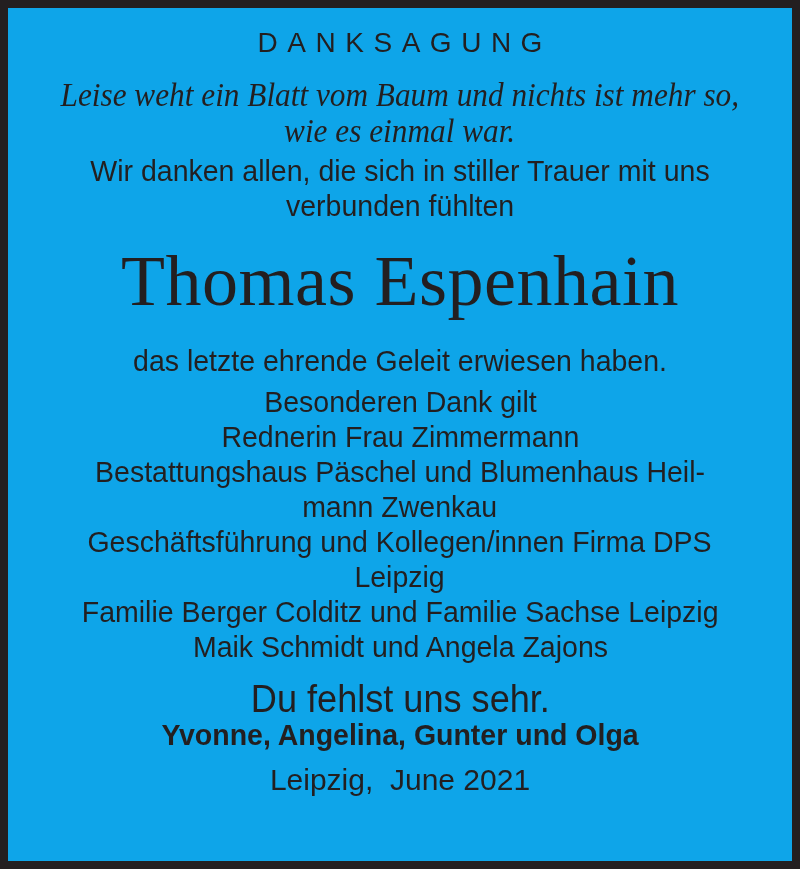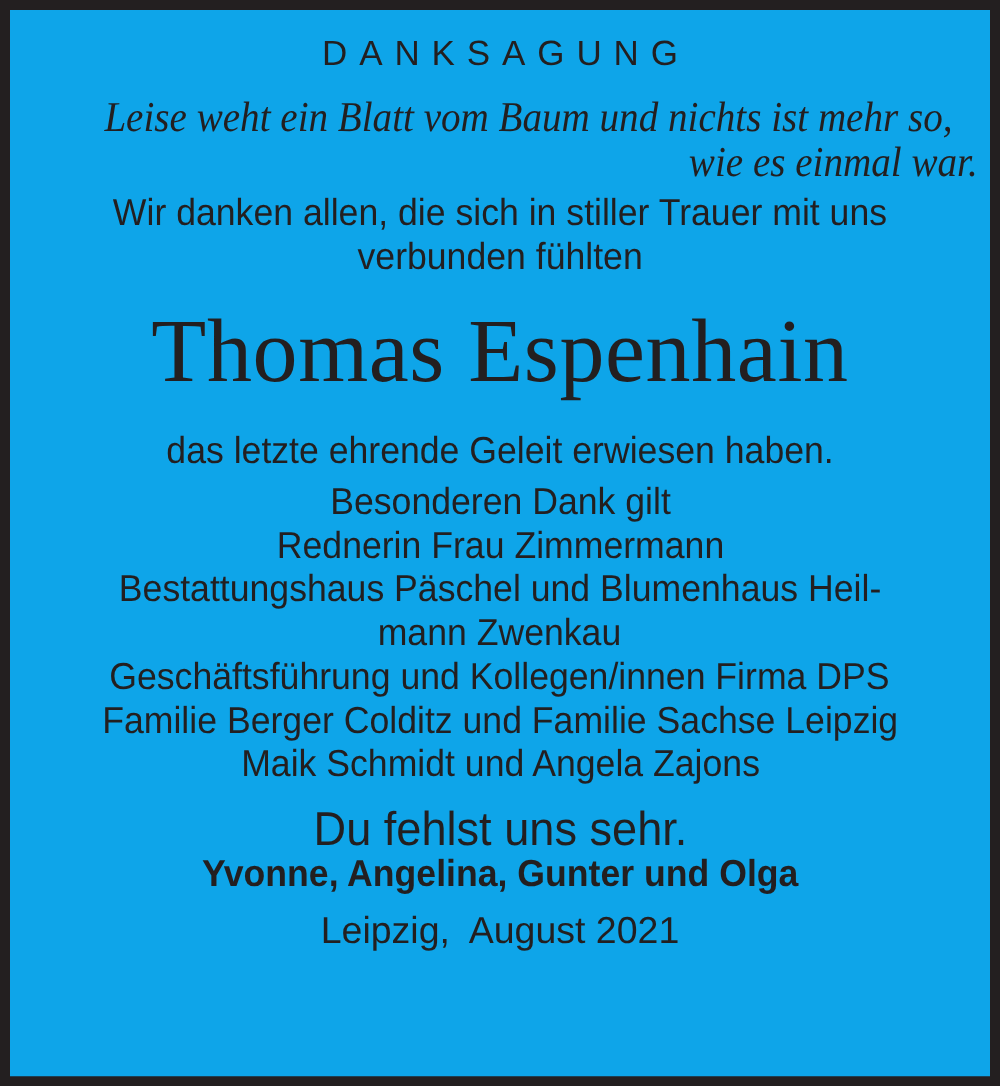--- a/index.html
+++ b/index.html
@@ -45,21 +45,20 @@
     
     margin-left: 0.34em;
   }
 
   .quote {
     margin-top: 16px;
     font-family: "Liberation Serif", serif;
     font-style: italic;
     font-size: 34px;
     line-height: 36px;
-    text-align: right;
   }
 
   .intro {
     margin-top: 4px;
     font-size: 30px;
     line-height: 35px;
   }
 
   .name {
     margin-top: 8px;
@@ -141,30 +140,33 @@
     <div class="line">
       <span class="cond">Bestattungshaus Päschel und Blumenhaus Heil-</span>
     </div>
     <div class="line">
       <span class="cond">mann Zwenkau</span>
     </div>
     <div class="line">
       <span class="cond">Geschäftsführung und Kollegen/innen Firma DPS</span>
     </div>
     <div class="line">
+      <span class="cond">Leipzig</span>
+    </div>
+    <div class="line">
       <span class="cond">Familie Berger Colditz und Familie Sachse Leipzig</span>
     </div>
     <div class="line">
       <span class="cond">Maik Schmidt und Angela Zajons</span>
     </div>
   </div>
 
   <div class="closing line">
     <span class="cond">Du fehlst uns sehr.</span>
   </div>
 
   <div class="family line">
     <span class="cond">Yvonne, Angelina, Gunter und Olga</span>
   </div>
 
-  <div class="dateline line">Leipzig,  August 2021</div>
+  <div class="dateline line">Leipzig,  June 2021</div>
 
 </div>
 
 </body></html>

